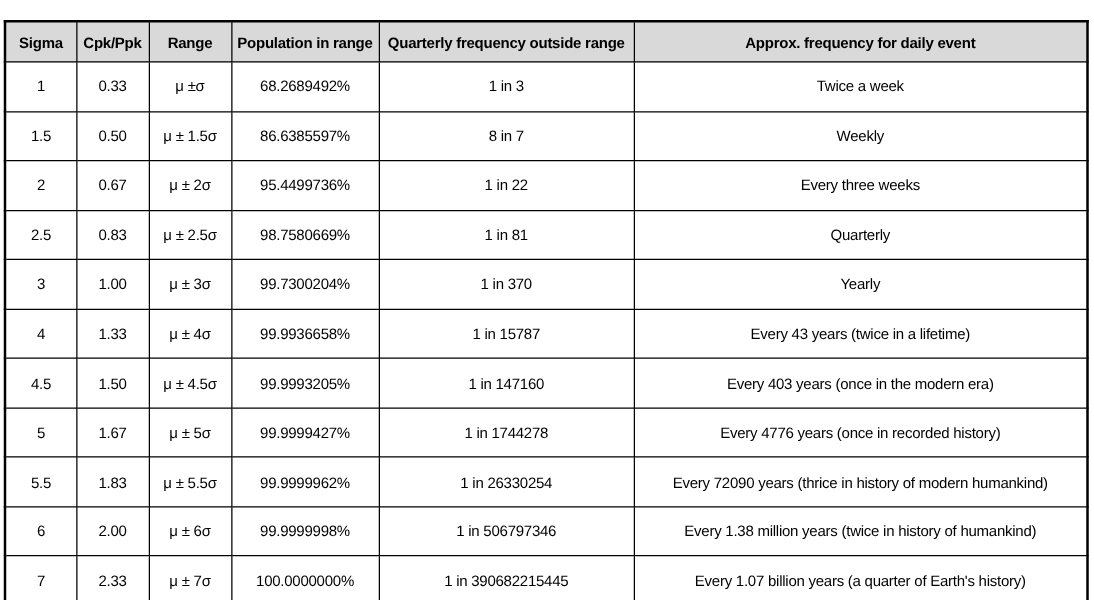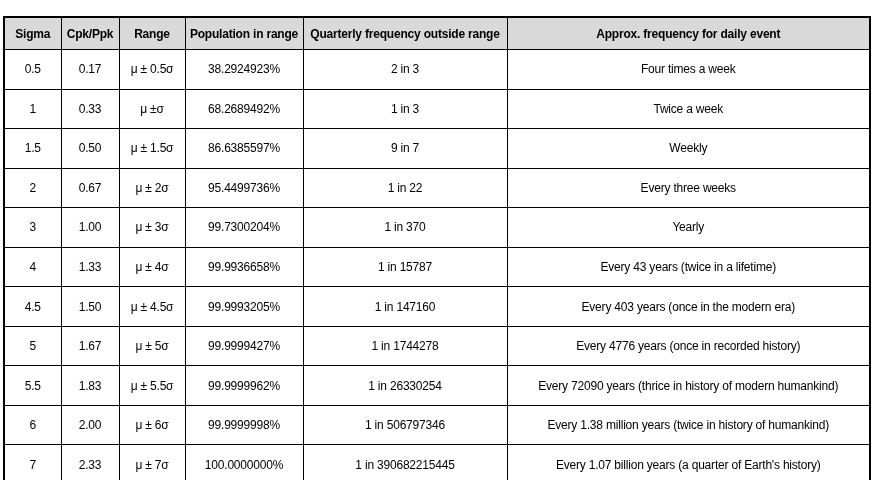--- a/index.html
+++ b/index.html
@@ -73,50 +73,50 @@
           <th>Sigma</th>
           <th>Cpk/Ppk</th>
           <th>Range</th>
           <th>Population in range</th>
           <th>Quarterly frequency outside range</th>
           <th>Approx. frequency for daily event</th>
         </tr>
     </thead>
     <tbody>
         <tr>
-          <td class="col-sigma">0.5</td>
-          <td class="col-cpk">0.17</td>
-          <td class="col-range">μ ± 0.5σ</td>
-          <td class="col-population">38.2924923%</td>
-          <td class="col-expected">2 in 3</td>
-          <td class="col-daily">Four times a week</td>
-        </tr>
-        <tr>
           <td class="col-sigma">1</td>
           <td class="col-cpk">0.33</td>
           <td class="col-range">μ ±σ</td>
           <td class="col-population">68.2689492%</td>
           <td class="col-expected">1 in 3</td>
           <td class="col-daily">Twice a week</td>
         </tr>
         <tr>
           <td class="col-sigma">1.5</td>
           <td class="col-cpk">0.50</td>
           <td class="col-range">μ ± 1.5σ</td>
           <td class="col-population">86.6385597%</td>
-          <td class="col-expected">9 in 7</td>
+          <td class="col-expected">8 in 7</td>
           <td class="col-daily">Weekly</td>
         </tr>
         <tr>
           <td class="col-sigma">2</td>
           <td class="col-cpk">0.67</td>
           <td class="col-range">μ ± 2σ</td>
           <td class="col-population">95.4499736%</td>
           <td class="col-expected">1 in 22</td>
           <td class="col-daily">Every three weeks</td>
+        </tr>
+        <tr>
+          <td class="col-sigma">2.5</td>
+          <td class="col-cpk">0.83</td>
+          <td class="col-range">μ ± 2.5σ</td>
+          <td class="col-population">98.7580669%</td>
+          <td class="col-expected">1 in 81</td>
+          <td class="col-daily">Quarterly</td>
         </tr>
         <tr>
           <td class="col-sigma">3</td>
           <td class="col-cpk">1.00</td>
           <td class="col-range">μ ± 3σ</td>
           <td class="col-population">99.7300204%</td>
           <td class="col-expected">1 in 370</td>
           <td class="col-daily">Yearly</td>
         </tr>
         <tr>

